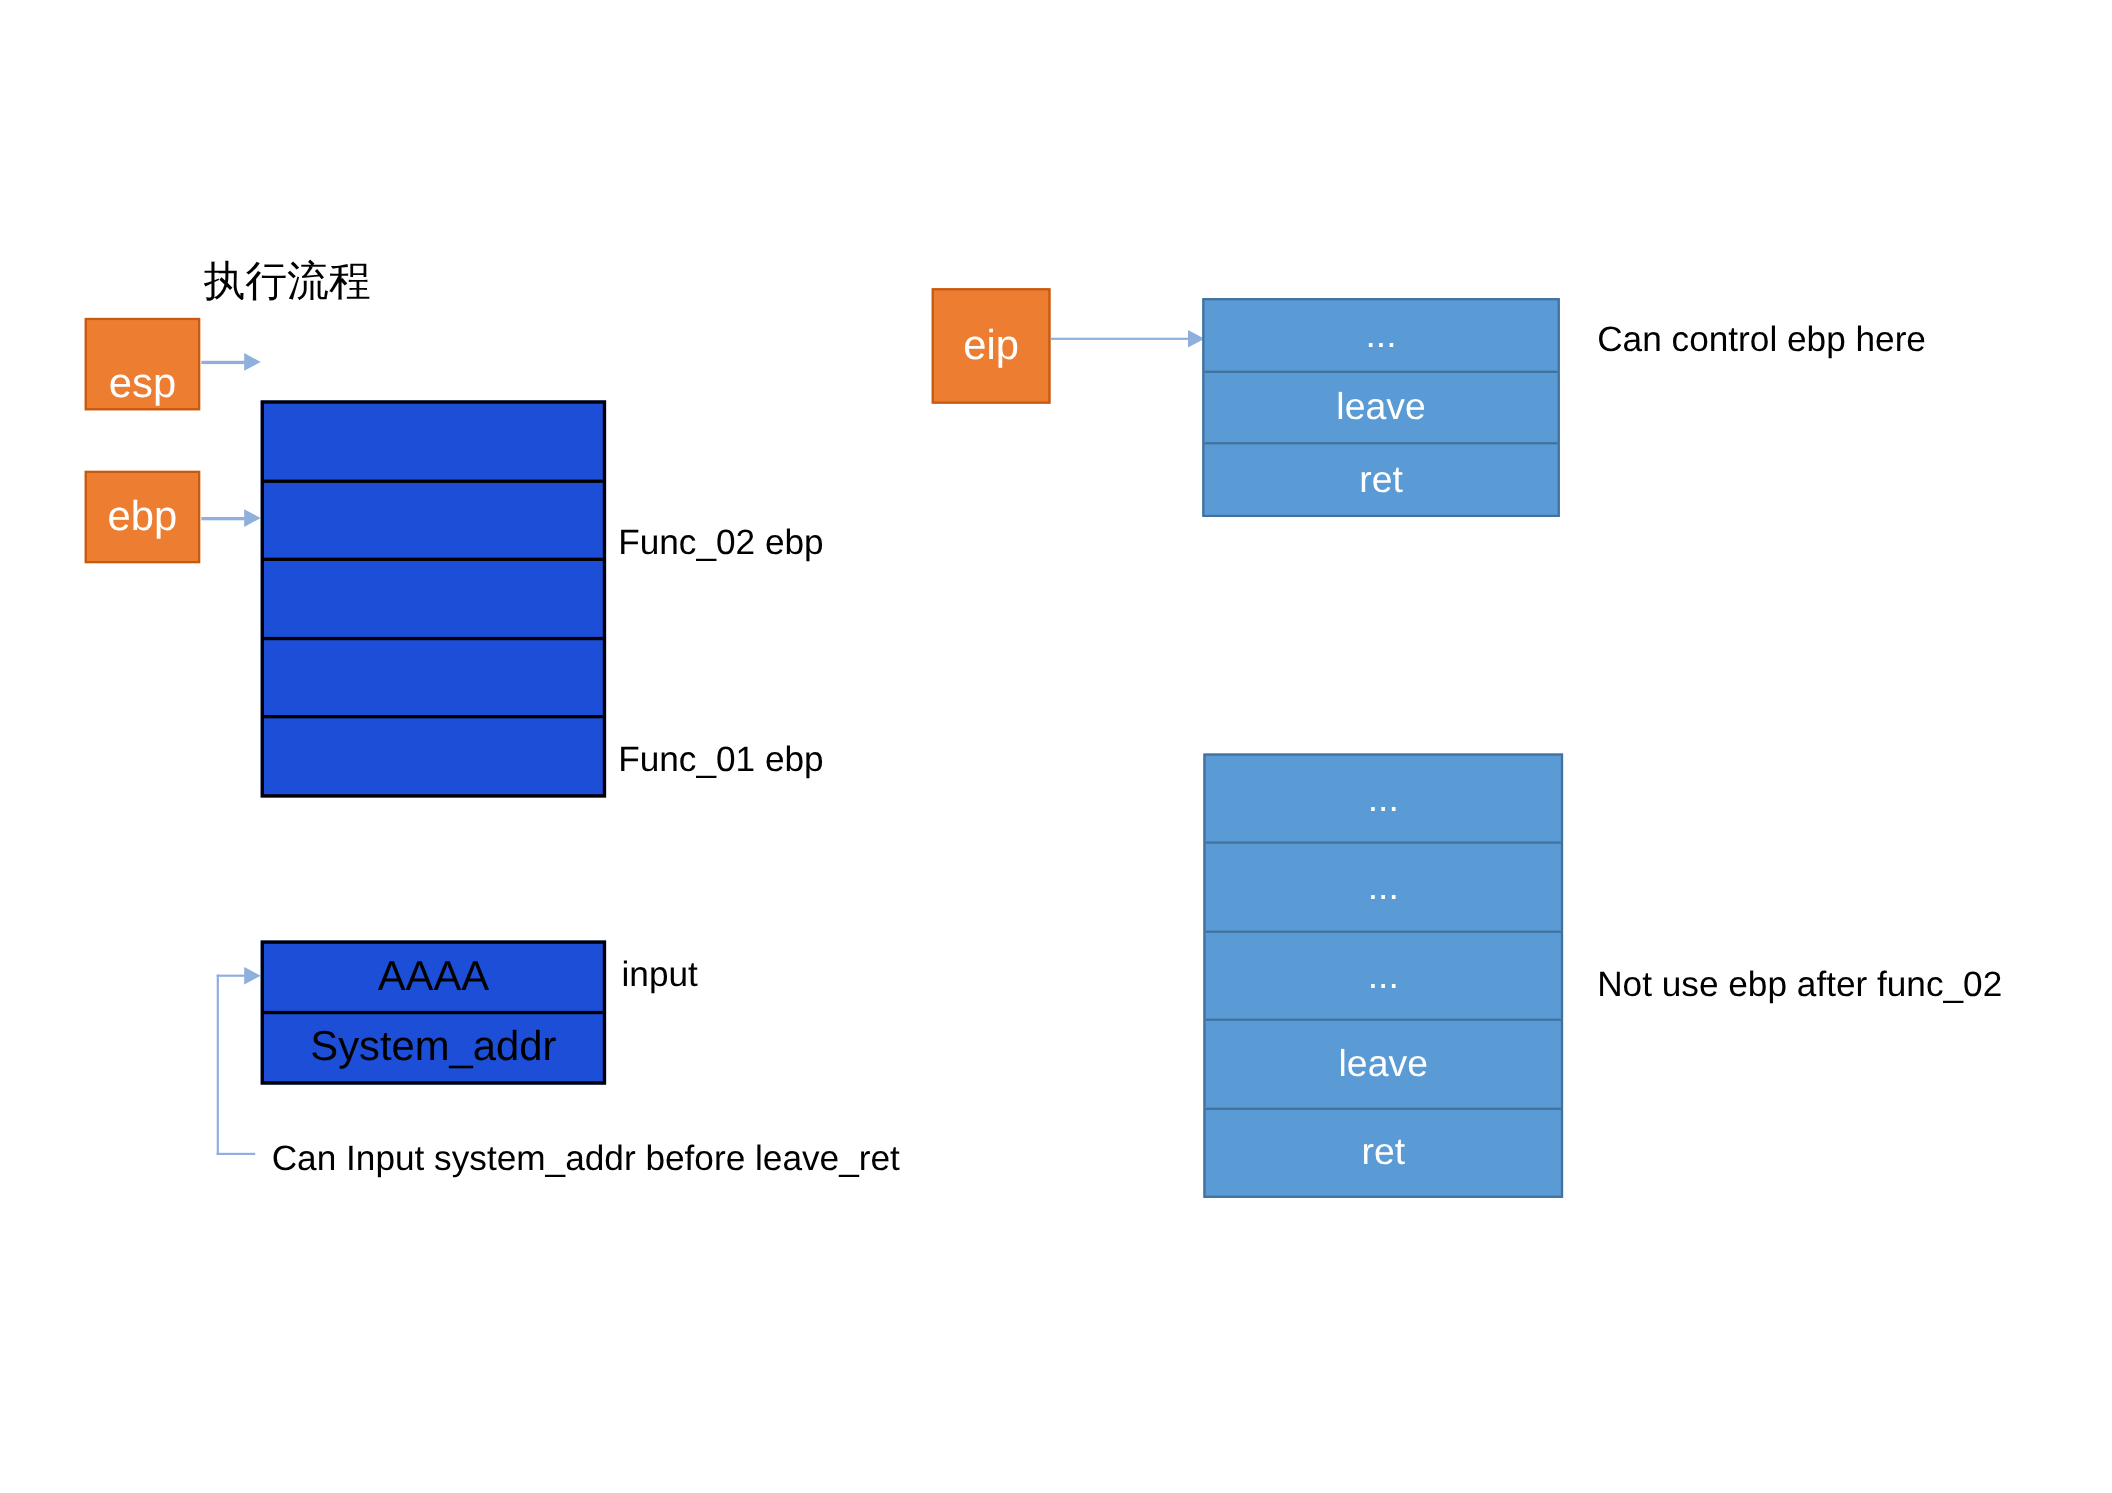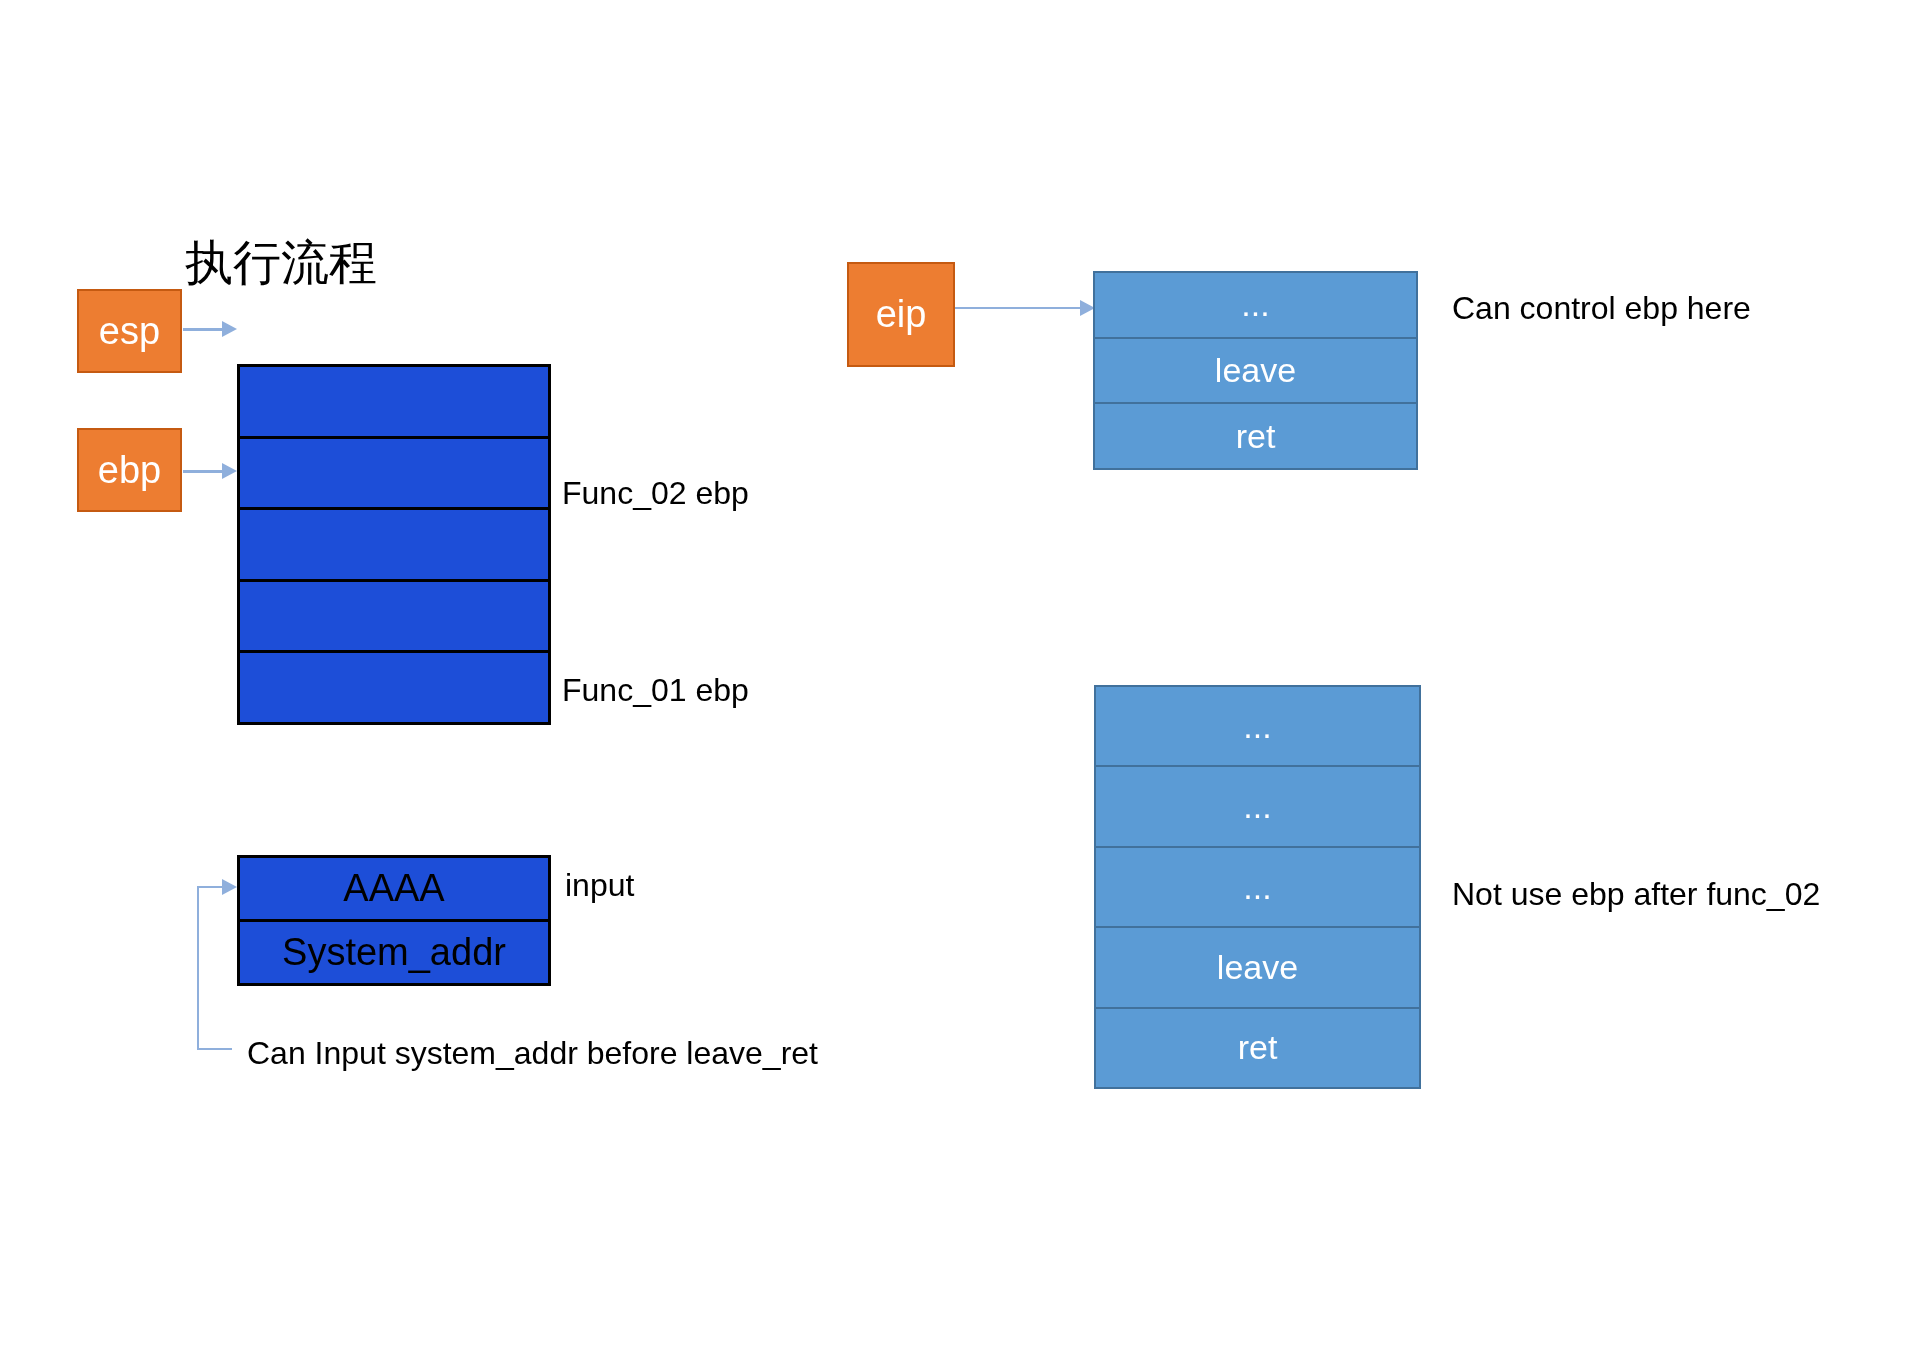--- a/index.html
+++ b/index.html
@@ -15,21 +15,21 @@
   .lab{
     position:absolute;
     color:#000000;
     font-size:32px;
     line-height:1.2;
     white-space:nowrap;
   }
   .title{
     position:absolute;
     color:#000000;
-    font-size:48px;
+    font-size:38px;
     line-height:1.2;
     white-space:nowrap;
   }
   
   .reg{
     position:absolute;
     background:var(--accent-orange,#ED7D31);
     border:2px solid var(--accent-orange-border,#C55A11);
     color:#ffffff;
     font-size:38px;
@@ -72,21 +72,21 @@
     border-left:15px solid var(--arrow-blue,#8FAFDC);
   }
 </style>
 </head>
 <body>
 
 <div id="canvas">
 
   <div class="title" style="left:185px;top:234px;">执行流程</div>
 
-  <div class="reg" style="left:77px;top:289px;width:105px;height:84px;">
+  <div class="reg" style="left:77px;top:289px;width:105px;height:84px;align-items:flex-end;">
     <span>esp</span>
   </div>
 
   <div class="aline" style="left:183px;top:328px;width:41px;height:3px;"></div>
   <div class="ahead" style="left:222px;top:321px;"></div>
 
   <div class="reg" style="left:77px;top:428px;width:105px;height:84px;">
     <span>ebp</span>
   </div>
 

